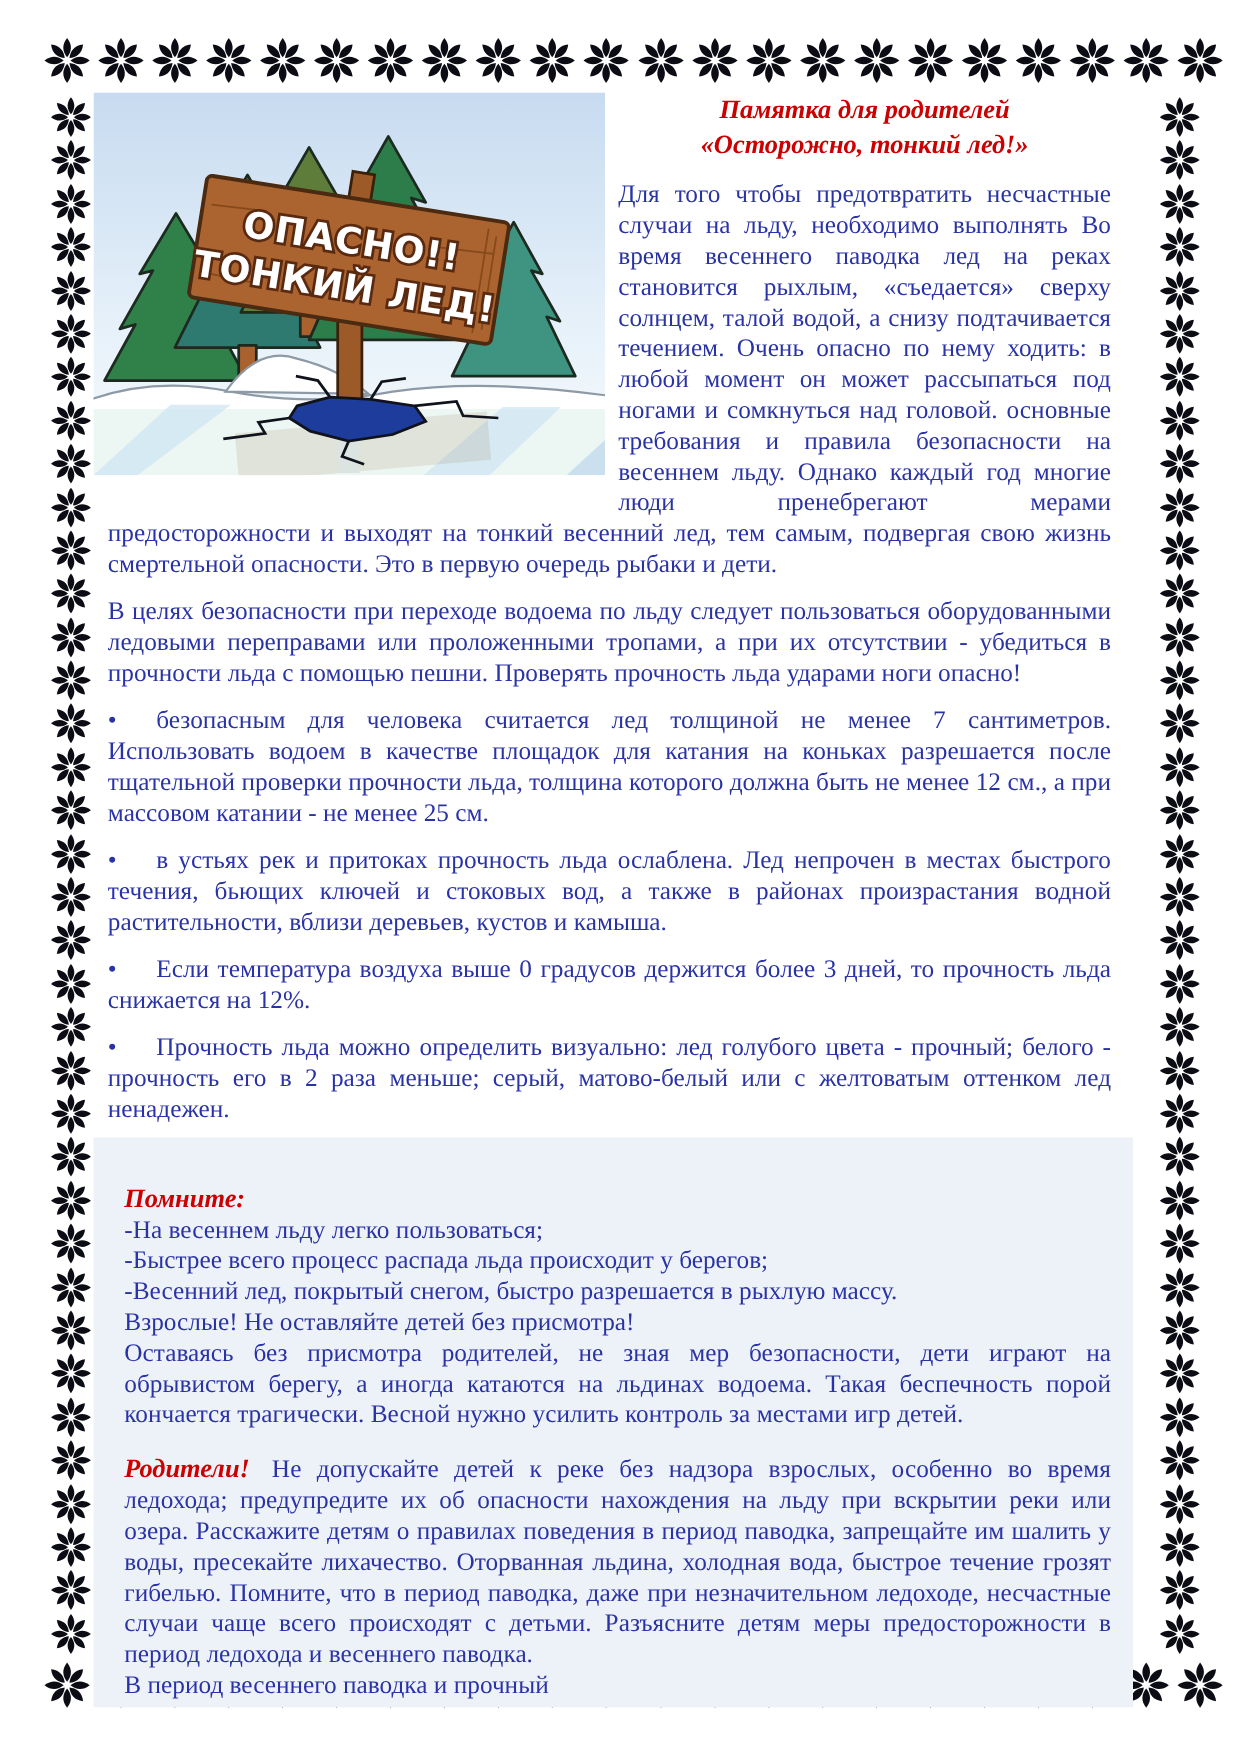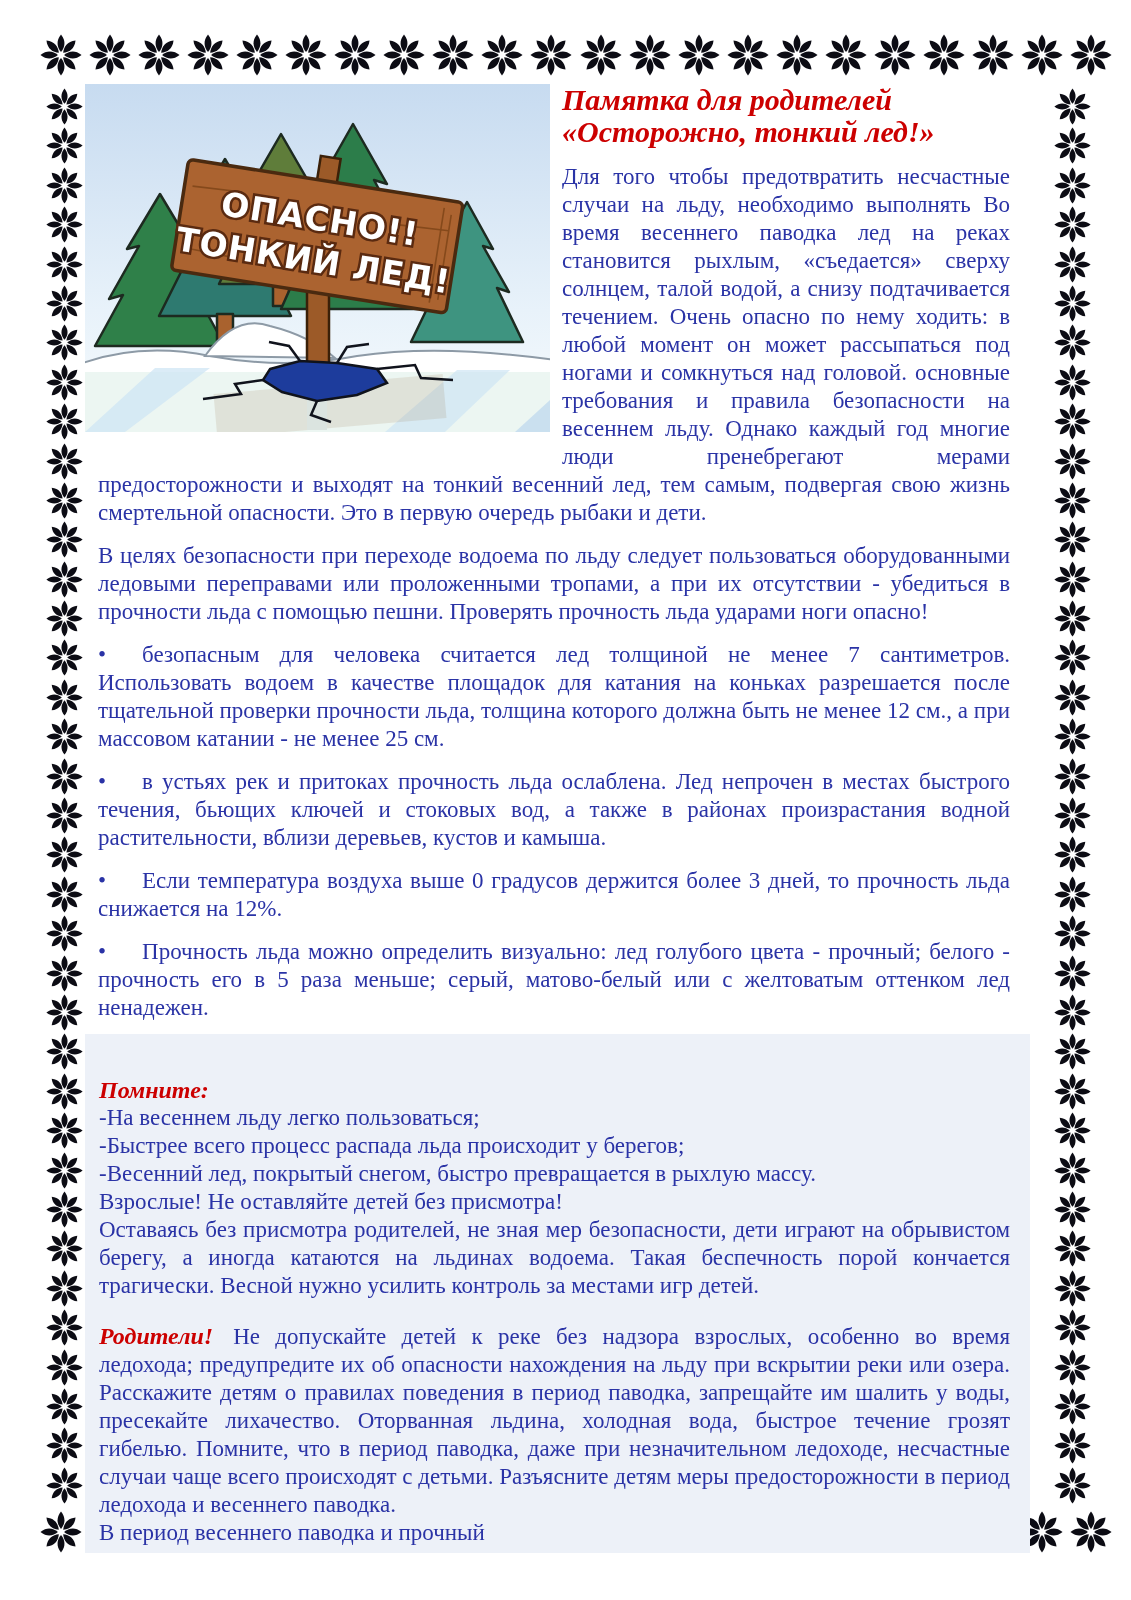--- a/index.html
+++ b/index.html
@@ -16,26 +16,26 @@
   .flake-col .flake{width:37px;height:37px;}
   #border-top{top:33px;}
   #border-bottom{top:1510px;}
   #border-left{left:44px;}
   #border-right{left:1052px;}
   
   .content{position:absolute;left:85px;top:84px;width:945px;font-size:23px;line-height:28px;color:var(--blue);}
   .illustration{float:left;width:465px;height:366px;margin-right:12px;}
   .illustration svg{display:block;}
   .txt{margin:0 20px 0 13px;}
-  .doc-title{color:var(--red);font-weight:bold;font-style:italic;font-size:30px;line-height:32px;}
+  .doc-title{color:var(--red);font-weight:bold;font-style:italic;text-align:center;font-size:24px;line-height:32px;}
   .just{text-align:justify;margin-top:15px;}
   .center-red{color:var(--red);font-weight:bold;font-style:italic;text-align:center;font-size:24px;}
   .bullet-gap{display:inline-block;width:36px;}
   .red-inline{color:var(--red);font-weight:bold;font-style:italic;margin-right:20px;font-size:24px;}
-  .panel{background:var(--panel);margin-top:12px;padding:42px 20px 6px 14px;}
+  .panel{background:var(--panel);margin-top:12px;padding:42px 20px 6px 28px;}
   .panel .txt{margin:0;}
   .vgap{height:22px;}
   p{margin:0;}
   .hidden-defs{position:absolute;width:0;height:0;overflow:hidden;}
 </style>
 </head>
 <body>
 
 <svg class="hidden-defs" xmlns="http://www.w3.org/2000/svg">
   <defs>
@@ -481,27 +481,27 @@
       <div>«Осторожно, тонкий лед!»</div>
     </div>
 
     <p class="just txt">Для того чтобы предотвратить несчастные случаи на льду, необходимо выполнять Во время весеннего паводка лед на реках становится рыхлым, «съедается» сверху солнцем, талой водой, а снизу подтачивается течением. Очень опасно по нему ходить: в любой момент он может рассыпаться под ногами и сомкнуться над головой.  основные требования и правила безопасности на весеннем льду. Однако каждый год многие люди пренебрегают мерами предосторожности и выходят на тонкий весенний лед, тем самым, подвергая свою жизнь смертельной опасности. Это в первую очередь рыбаки и дети.</p>
 
     <p class="just txt">В целях безопасности при переходе водоема по льду следует пользоваться оборудованными ледовыми переправами или проложенными тропами, а при их отсутствии - убедиться в прочности льда с помощью пешни. Проверять прочность льда ударами ноги опасно!</p>
 
     <p class="just txt"><span>•</span><span class="bullet-gap"></span><span>безопасным для человека считается лед толщиной не менее 7 сантиметров. Использовать водоем в качестве площадок для катания на коньках разрешается после тщательной проверки прочности льда, толщина которого должна быть не менее 12 см., а при массовом катании - не менее 25 см.</span></p>
     <p class="just txt"><span>•</span><span class="bullet-gap"></span><span>в устьях рек и притоках прочность льда ослаблена. Лед непрочен в местах быстрого течения, бьющих ключей и стоковых вод, а также в районах произрастания водной растительности, вблизи деревьев, кустов и камыша.</span></p>
     <p class="just txt"><span>•</span><span class="bullet-gap"></span><span>Если температура воздуха выше 0 градусов держится более 3 дней, то прочность льда снижается на 12%.</span></p>
-    <p class="just txt"><span>•</span><span class="bullet-gap"></span><span>Прочность льда можно определить визуально: лед голубого цвета - прочный; белого - прочность его в 5 раза меньше; серый, матово-белый или с желтоватым оттенком лед ненадежен.</span></p>
+    <p class="just txt"><span>•</span><span class="bullet-gap"></span><span>Прочность льда можно определить визуально: лед голубого цвета - прочный; белого - прочность его в 2 раза меньше; серый, матово-белый или с желтоватым оттенком лед ненадежен.</span></p>
 
     <div class="panel">
       <p class="red-inline txt">Помните:</p>
       <p class="txt">-На весеннем льду легко пользоваться;</p>
       <p class="txt">-Быстрее всего процесс распада льда происходит у берегов;</p>
-      <p class="txt">-Весенний лед, покрытый снегом, быстро превращается в рыхлую массу.</p>
+      <p class="txt">-Весенний лед, покрытый снегом, быстро разрешается в рыхлую массу.</p>
       <p class="txt">Взрослые! Не оставляйте детей без присмотра!</p>
       <p class="just txt">Оставаясь без присмотра родителей, не зная мер безопасности, дети играют на обрывистом берегу, а иногда катаются на льдинах водоема. Такая беспечность порой кончается трагически. Весной нужно усилить контроль за местами игр детей.</p>
       <div class="vgap"></div>
       <p class="just txt"><span class="red-inline">Родители!</span><span>Не допускайте детей к реке без надзора взрослых, особенно во время ледохода; предупредите их об опасности нахождения на льду при вскрытии реки или озера. Расскажите детям о правилах поведения в период паводка, запрещайте им шалить у воды, пресекайте лихачество. Оторванная льдина, холодная вода, быстрое течение грозят гибелью. Помните, что в период паводка, даже при незначительном ледоходе, несчастные случаи чаще всего происходят с детьми. Разъясните детям меры предосторожности в период ледохода и весеннего паводка.</span></p>
       <p class="txt">В период весеннего паводка и прочный</p>
     </div>
 
   </div>
 </div>
 

